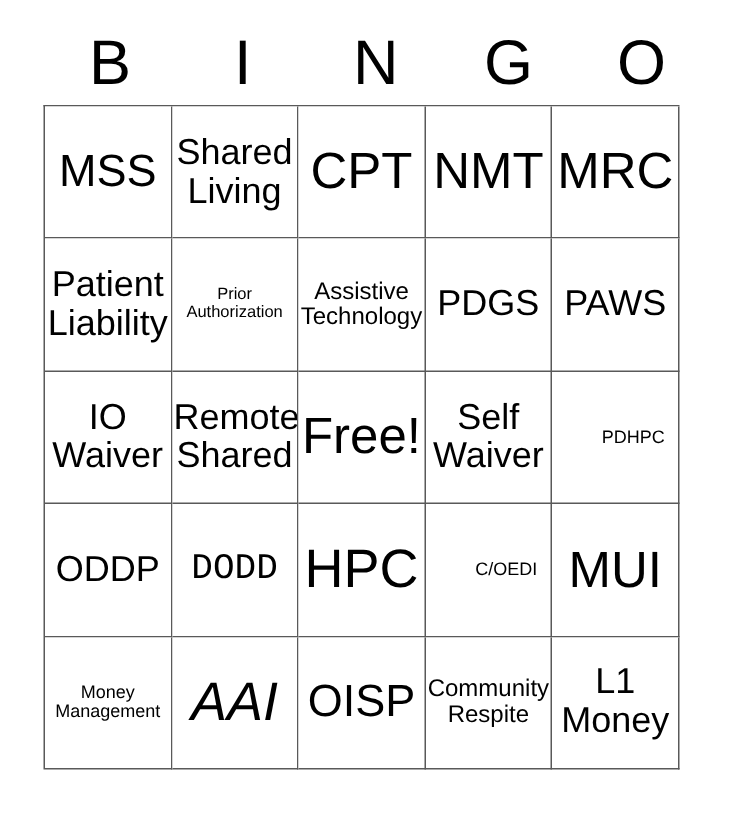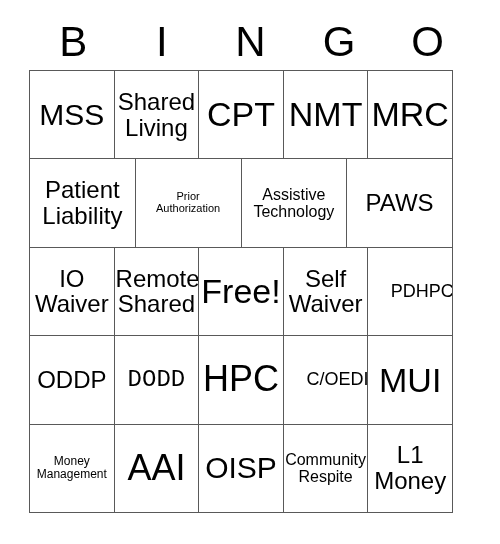--- a/index.html
+++ b/index.html
@@ -77,21 +77,21 @@
     width: 100%;
     line-height: 1.08;
     color: #000000;
     white-space: pre-line;
   }
   
   .sz-xxl  { font-size: 36px; }
   .sz-xl   { font-size: 34px; }
   .sz-lg   { font-size: 30px; }
   .sz-md   { font-size: 24px; }
-  .sz-sm   { font-size: 18px; padding-left: 24px; }
+  .sz-sm   { font-size: 12px; padding-left: 24px; }
   .sz-xs   { font-size: 16px; }
   .sz-xxs  { font-size: 12px; }
   .sz-xxxs { font-size: 11px; }
 </style>
 </head>
 <body style="background: rgb(255, 255, 255);">
 
 <div id="bingo-card" style="background: rgb(255, 255, 255);">
 
   <div id="bingo-header">
@@ -130,20 +130,23 @@
         </div>
       <div class="bingo-cell" style="border-right-color: rgb(89, 89, 89); border-bottom-color: rgb(89, 89, 89);">
           <span class="cell-text sz-xxxs">Prior
 Authorization</span>
         </div>
       <div class="bingo-cell" style="border-right-color: rgb(89, 89, 89); border-bottom-color: rgb(89, 89, 89);">
           <span class="cell-text sz-xs">Assistive
 Technology</span>
         </div>
       <div class="bingo-cell" style="border-right-color: rgb(89, 89, 89); border-bottom-color: rgb(89, 89, 89);">
+          <span class="cell-text sz-md">PDGS</span>
+        </div>
+      <div class="bingo-cell" style="border-right-color: rgb(89, 89, 89); border-bottom-color: rgb(89, 89, 89);">
           <span class="cell-text sz-md">PAWS</span>
         </div>
     </div>
 
     <div class="bingo-row">
       <div class="bingo-cell" style="border-right-color: rgb(89, 89, 89); border-bottom-color: rgb(89, 89, 89);">
           <span class="cell-text sz-md">IO
 Waiver</span>
         </div>
       <div class="bingo-cell" style="border-right-color: rgb(89, 89, 89); border-bottom-color: rgb(89, 89, 89);">
@@ -178,21 +181,21 @@
       <div class="bingo-cell" style="border-right-color: rgb(89, 89, 89); border-bottom-color: rgb(89, 89, 89);">
           <span class="cell-text sz-xl">MUI</span>
         </div>
     </div>
 
     <div class="bingo-row">
       <div class="bingo-cell" style="border-right-color: rgb(89, 89, 89); border-bottom-color: rgb(89, 89, 89);">
           <span class="cell-text sz-xxs">Money
 Management</span>
         </div>
-      <div class="bingo-cell" style="border-right-color: rgb(89, 89, 89); border-bottom-color: rgb(89, 89, 89);">
+      <div class="bingo-cell" style="border-right-color: rgb(89, 89, 89); border-bottom-color: rgb(89, 89, 89); font-style: italic;">
           <span class="cell-text sz-xxl">AAI</span>
         </div>
       <div class="bingo-cell" style="border-right-color: rgb(89, 89, 89); border-bottom-color: rgb(89, 89, 89);">
           <span class="cell-text sz-lg">OISP</span>
         </div>
       <div class="bingo-cell" style="border-right-color: rgb(89, 89, 89); border-bottom-color: rgb(89, 89, 89);">
           <span class="cell-text sz-xs">Community
 Respite</span>
         </div>
       <div class="bingo-cell" style="border-right-color: rgb(89, 89, 89); border-bottom-color: rgb(89, 89, 89);">

